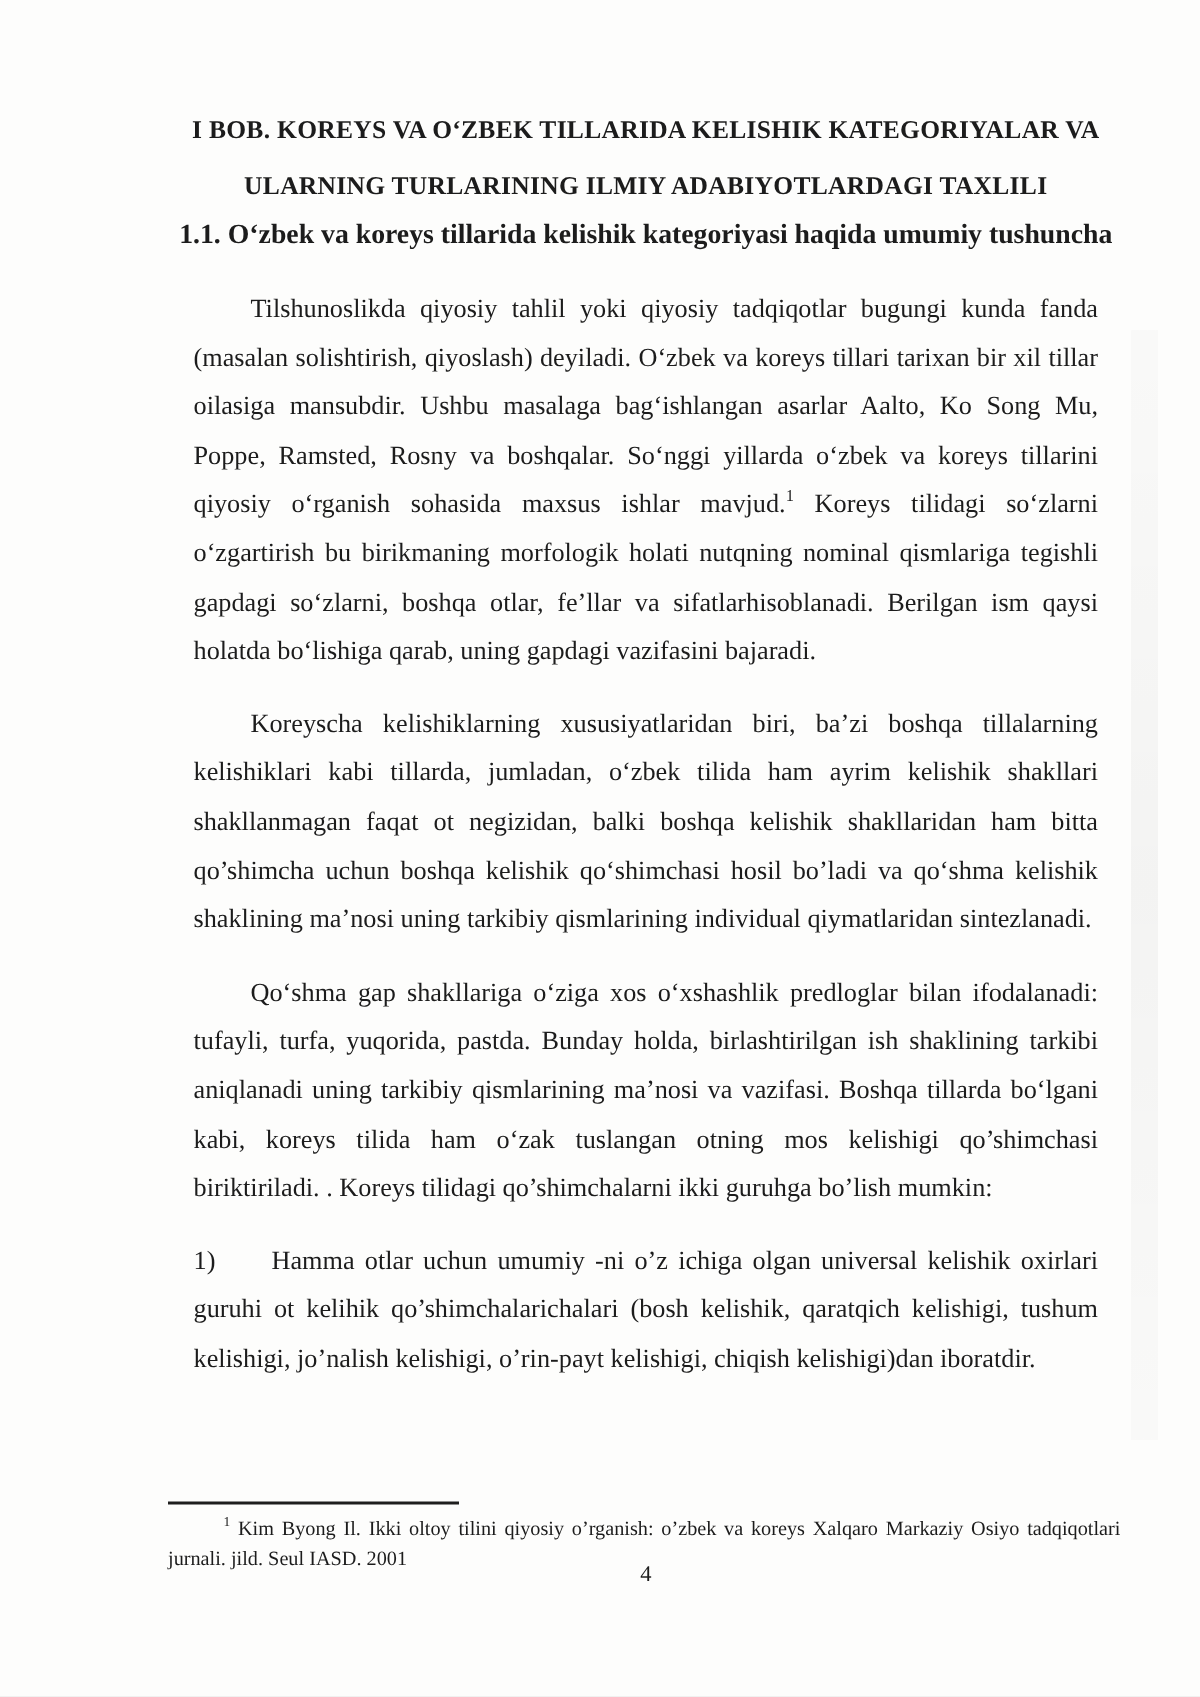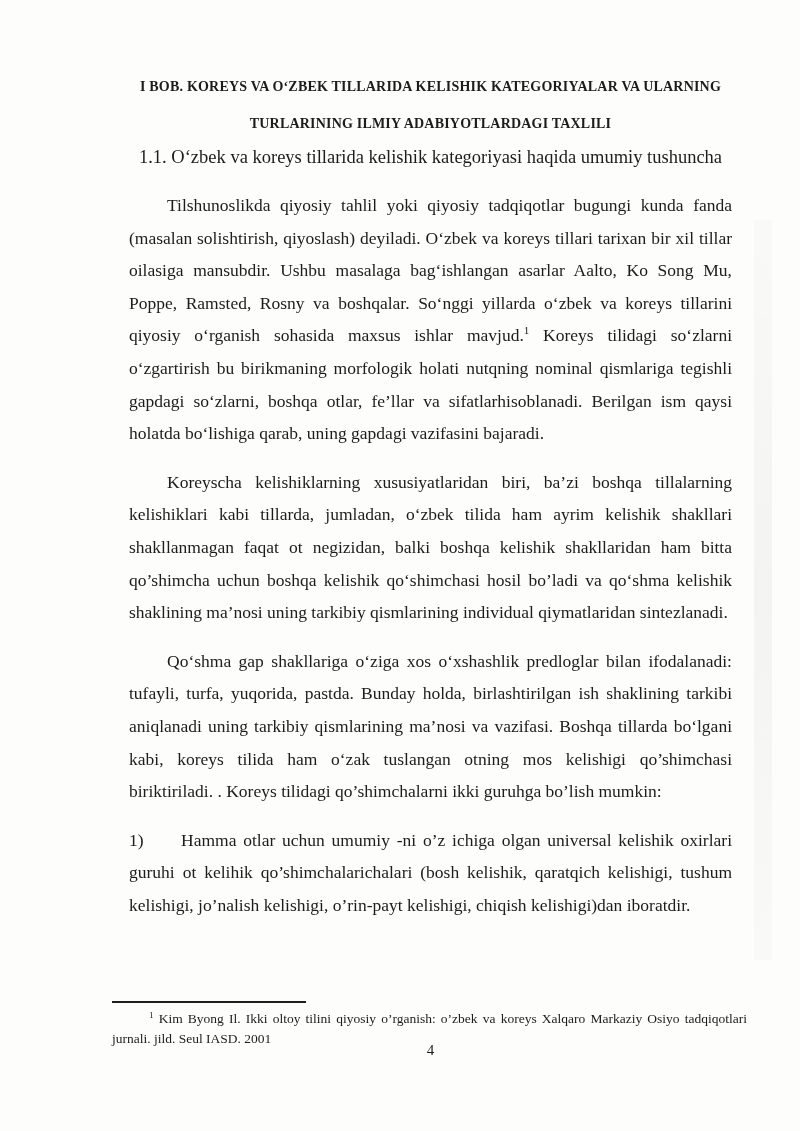--- a/index.html
+++ b/index.html
@@ -15,30 +15,30 @@
     background: #fdfdfc;
     overflow: hidden;
     font-family: "Liberation Serif", serif;
     color: #1c1c1c;
   }
   .content {
     padding: 68px 52px 0 113px;
   }
   .chapter-title {
     margin: 0;
-    font-size: 14px;
+    font-size: 17px;
     font-weight: bold;
     text-align: center;
     line-height: 37px;
     letter-spacing: 0.2px;
   }
   .section-title {
     margin: 0;
     font-size: 18.5px;
-    font-weight: normal;
+    font-weight: bold;
     text-align: center;
     line-height: 31px;
   }
   .body-par {
     margin: 16px;
     font-size: 17.5px;
     line-height: 32.6px;
     text-align: justify;
     text-indent: 38px;
   }

